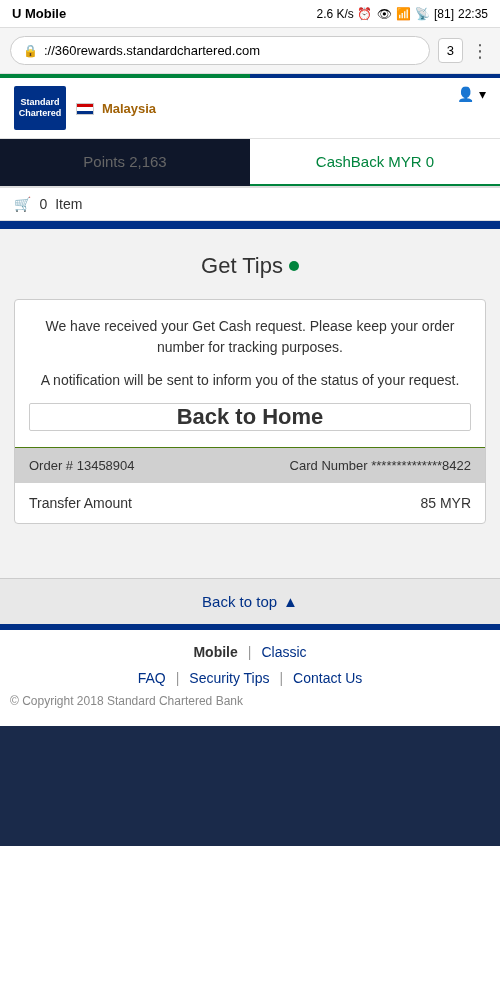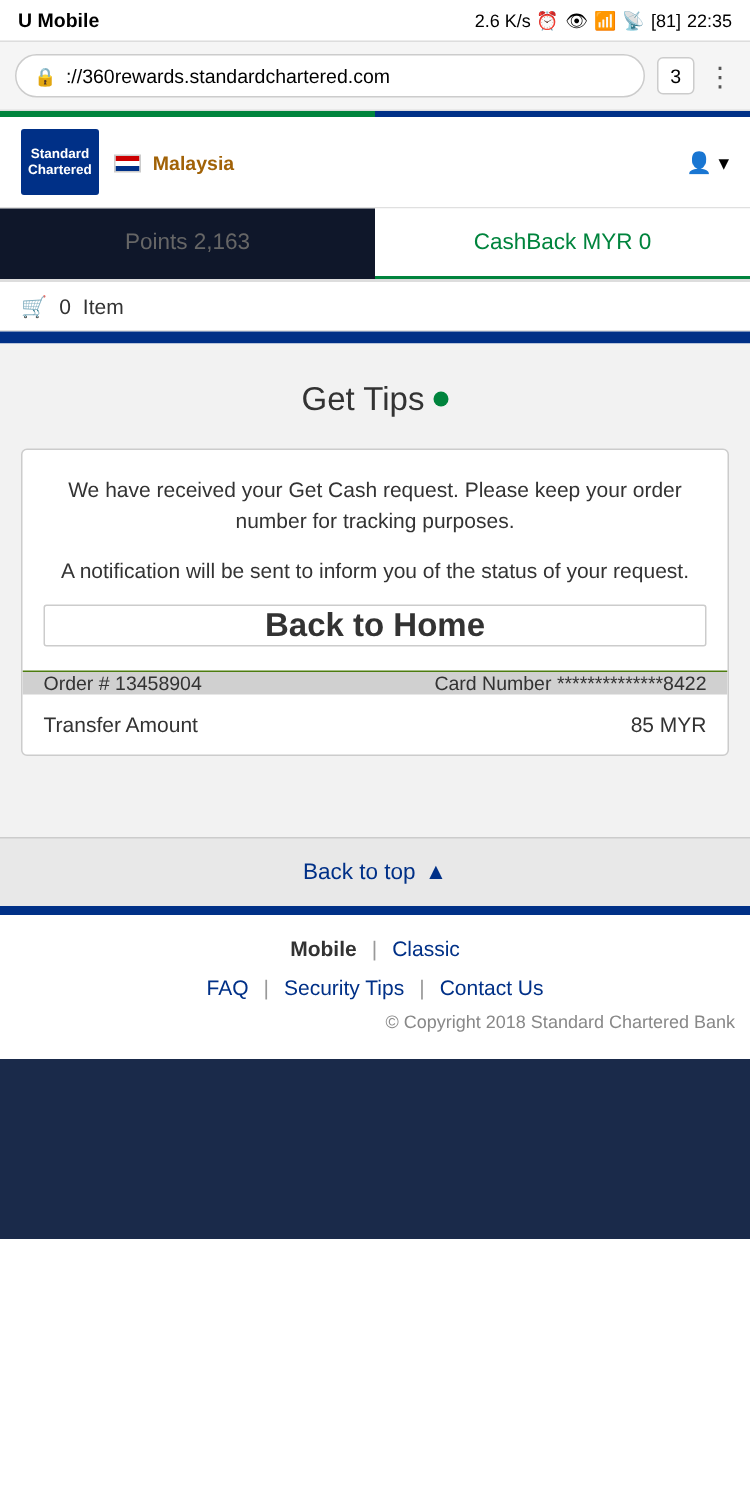--- a/index.html
+++ b/index.html
@@ -53,21 +53,20 @@
 
     
     .green-bar {
       height: 4px;
       background: linear-gradient(to right, #00843d, #00843d 50%, #003087 50%);
     }
 
     
     .site-header {
       display: flex;
-      align-items: center;
       justify-content: space-between;
       padding: 8px 14px;
       background: #fff;
       border-bottom: 1px solid #e0e0e0;
     }
     .logo-area { display: flex; align-items: center; gap: 10px; }
     .logo-flag {
       display: inline-block;
       width: 18px;
       height: 12px;
@@ -166,21 +165,21 @@
       font-weight: bold;
       color: #333;
       text-align: center;
       cursor: pointer;
       margin-top: 12px;
       border-radius: 2px;
     }
 
     .order-info {
       background: #d0d0d0;
-      padding: 0 14px;
+      padding: 10px 14px;
       display: flex;
       justify-content: space-between;
       font-size: 13px;
       color: #333;
     }
 
     .transfer-info {
       padding: 12px 14px;
       display: flex;
       justify-content: space-between;
@@ -242,21 +241,21 @@
 
     .footer-bottom-links {
       display: flex;
       justify-content: center;
       align-items: center;
       gap: 0;
       margin-bottom: 8px;
     }
 
     .copyright {
-      text-align: right;
+      text-align: left;
       color: #888;
       font-size: 12px;
       padding-bottom: 10px;
     }
 
     
     .dark-footer {
       background: #1a2a4a;
       height: 120px;
     }

